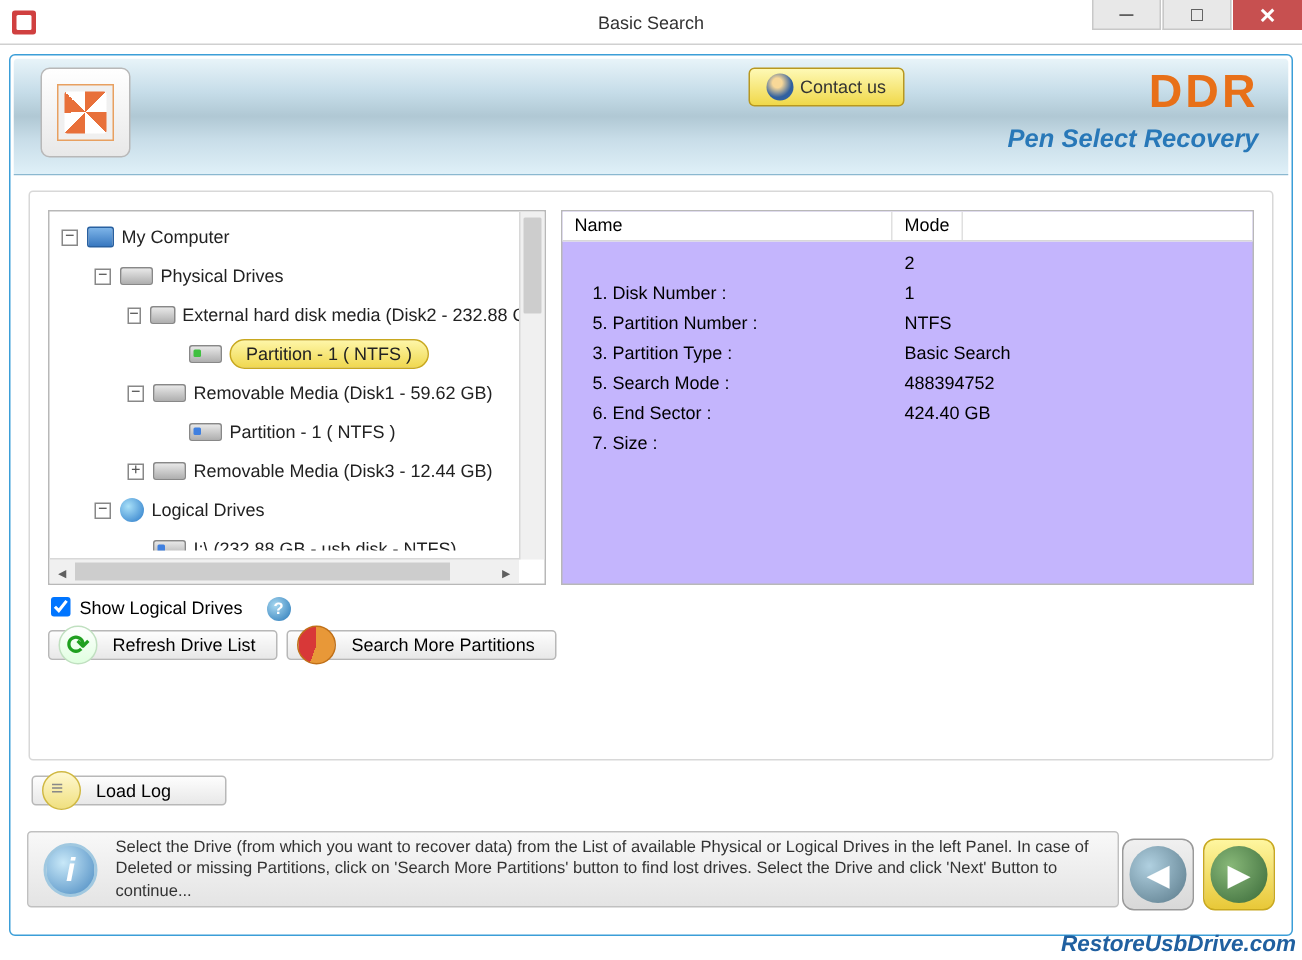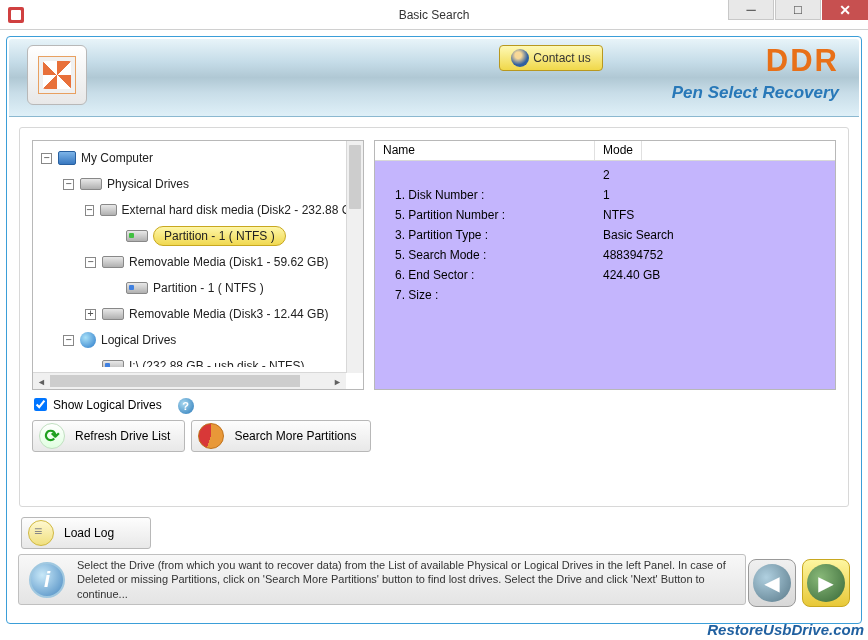--- a/index.html
+++ b/index.html
@@ -66,21 +66,21 @@
 .info-row { display: flex; height: 20px; font-size: 12px; align-items: center; }
 .info-row .name { width: 220px; padding-left: 20px; margin-top: 40px; }
 .info-row .value { padding-left: 8px; }
 
 
 .below-tree { margin-top: 8px; }
 .check-row { display: flex; gap: 6px; font-size: 12px; margin-bottom: 6px; margin-left: 2px; }
 .check-row input { width: 13px; height: 13px; }
 .help-icon { width: 16px; height: 16px; border-radius: 50%; background: radial-gradient(circle at 35% 35%, #a8d8f0, #2878b8); color: #fff; font-size: 11px; font-weight: bold; display: flex; align-items: center; justify-content: center; margin-left: 10px; }
 .btn-row { display: flex; gap: 6px; }
-.action-btn { height: 32px; background: linear-gradient(180deg, #fdfdfd 0%, #e8e8e8 100%); border: 1px solid #b8b8b8; border-radius: 3px; display: flex; align-items: center; padding: 0 14px 0 6px; gap: 10px; font-size: 12px; cursor: pointer; }
+.action-btn { height: 20px; background: linear-gradient(180deg, #fdfdfd 0%, #e8e8e8 100%); border: 1px solid #b8b8b8; border-radius: 3px; display: flex; align-items: center; padding: 0 14px 0 6px; gap: 10px; font-size: 12px; cursor: pointer; }
 .action-btn .btn-icon { width: 26px; height: 26px; border-radius: 50%; display: flex; align-items: center; justify-content: center; }
 .icon-refresh { background: linear-gradient(180deg, #fff, #e0ffe0); border: 1px solid #c0e0c0; }
 .icon-refresh::after { content: "⟳"; color: #20a020; font-size: 18px; font-weight: bold; }
 .icon-pie { background: conic-gradient(#e89838 0deg 200deg, #d83838 200deg 360deg); border: 1px solid #c07018; }
 .icon-log { background: linear-gradient(180deg, #fff8d0, #f0e080); border: 1px solid #d0b840; position: relative; border-radius: 3px; width: 24px; height: 26px; }
 .icon-log::after { content: "≡"; position: absolute; left: 5px; top: 2px; color: #888; font-size: 14px; }
 
 .load-log-wrap { margin-top: 10px; margin-left: 2px; }
 
 

